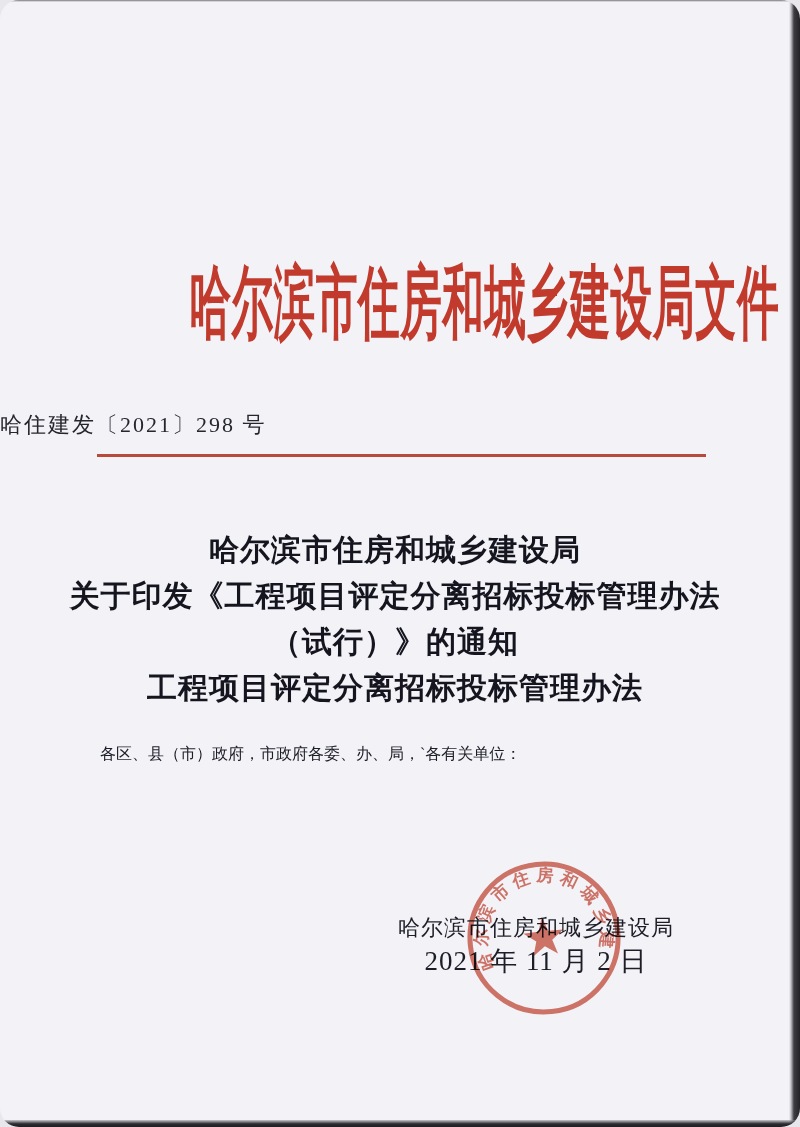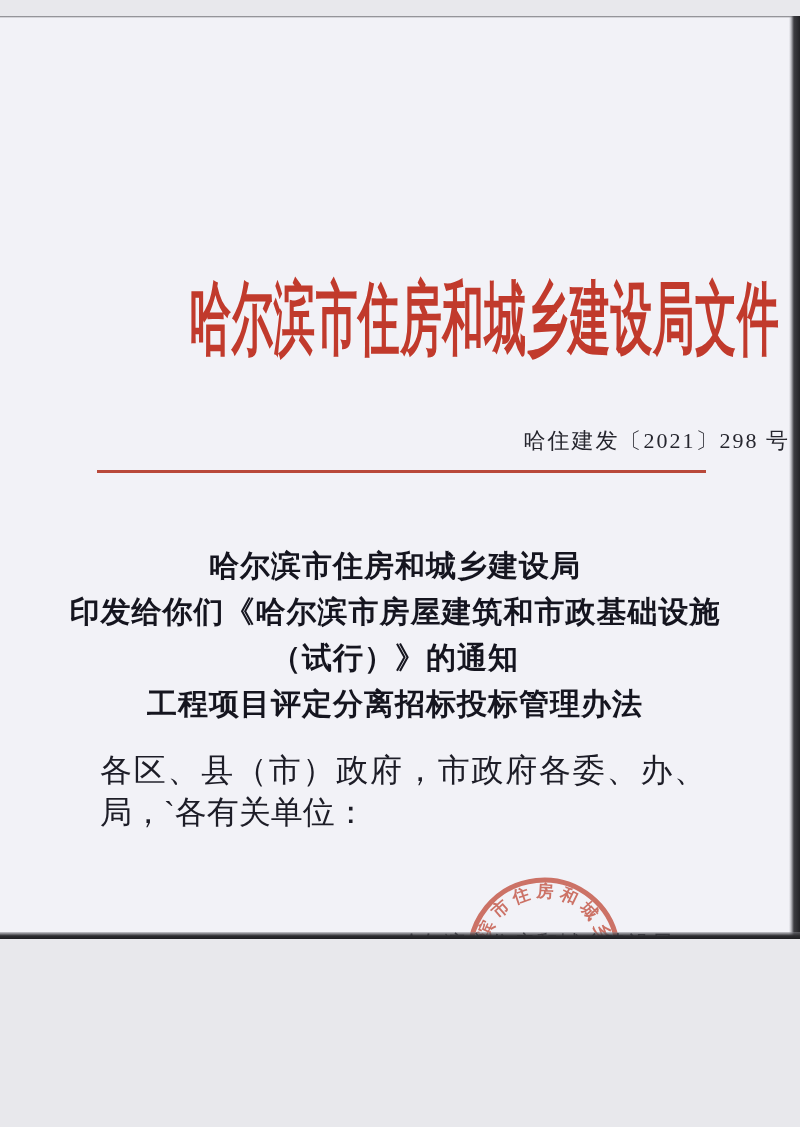--- a/index.html
+++ b/index.html
@@ -4,24 +4,25 @@
 <style>
   html, body {
     margin: 0;
     padding: 0;
     background: #e8e8ec;
     font-family: "Liberation Serif", "DejaVu Serif", serif;
   }
   .page {
     position: relative;
     width: 800px;
-    height: 923px;
-    margin: 16px auto;
+    height: 1127px;
+    margin: 0 auto;
     background: #f2f2f7;
     overflow: hidden;
+    border-radius: 19px;
   }
   
   .edge-top {
     position: absolute; top: 0; left: 0; right: 0; height: 2px;
     background: linear-gradient(to bottom, rgba(50,50,56,0.65), rgba(50,50,56,0));
     z-index: 6;
   }
   .edge-right {
     position: absolute; top: 0; right: 0; bottom: 0; width: 11px;
     background: linear-gradient(to right, rgba(150,150,158,0.0) 0%, rgba(150,150,158,0.55) 18%, #3c3c41 45%, #232327 100%);
@@ -45,21 +46,21 @@
     white-space: nowrap;
     transform: scaleX(0.52);
     transform-origin: 50% 50%;
     letter-spacing: 1px;
   }
   .doc-number {
     position: absolute;
     top: 410px;
     left: 0;
     width: 790px;
-    text-align: right;
+    text-align: left;
     font-size: 22px;
     letter-spacing: 2px;
     color: #26262e;
   }
   .red-divider {
     position: absolute;
     top: 454px;
     left: 97px;
     width: 609px;
     height: 3px;
@@ -75,21 +76,21 @@
     line-height: 46px;
     font-weight: bold;
     color: #15151f;
     letter-spacing: 1px;
   }
   .body-block {
     position: absolute;
     top: 733px;
     left: 100px;
     width: 606px;
-    font-size: 32px;
+    font-size: 16px;
     line-height: 42px;
     color: #1d1d27;
     text-align: justify;
   }
   .body-block p { margin: 0; }
   .paragraph { text-indent: 2em; }
   .signature-block {
     position: absolute;
     top: 912px;
     right: 126px;
@@ -128,21 +129,21 @@
 <div class="page">
 
   <div class="masthead">哈尔滨市住房和城乡建设局文件</div>
 
   <div class="doc-number">哈住建发〔2021〕298 号</div>
 
   <div class="red-divider"></div>
 
   <div class="title-block">
     <div>哈尔滨市住房和城乡建设局</div>
-    <div>印发给你们《哈尔滨市房屋建筑和市政基础设施</div>
+    <div>关于印发《工程项目评定分离招标投标管理办法</div>
     <div>（试行）》的通知</div>
     <div>工程项目评定分离招标投标管理办法</div>
   </div>
 
   <div class="body-block">
     <p class="salutation">各区、县（市）政府，市政府各委、办、局，`各有关单位：</p>
   </div>
 
   <div class="signature-block">
     <div class="issuer">哈尔滨市住房和城乡建设局</div>

